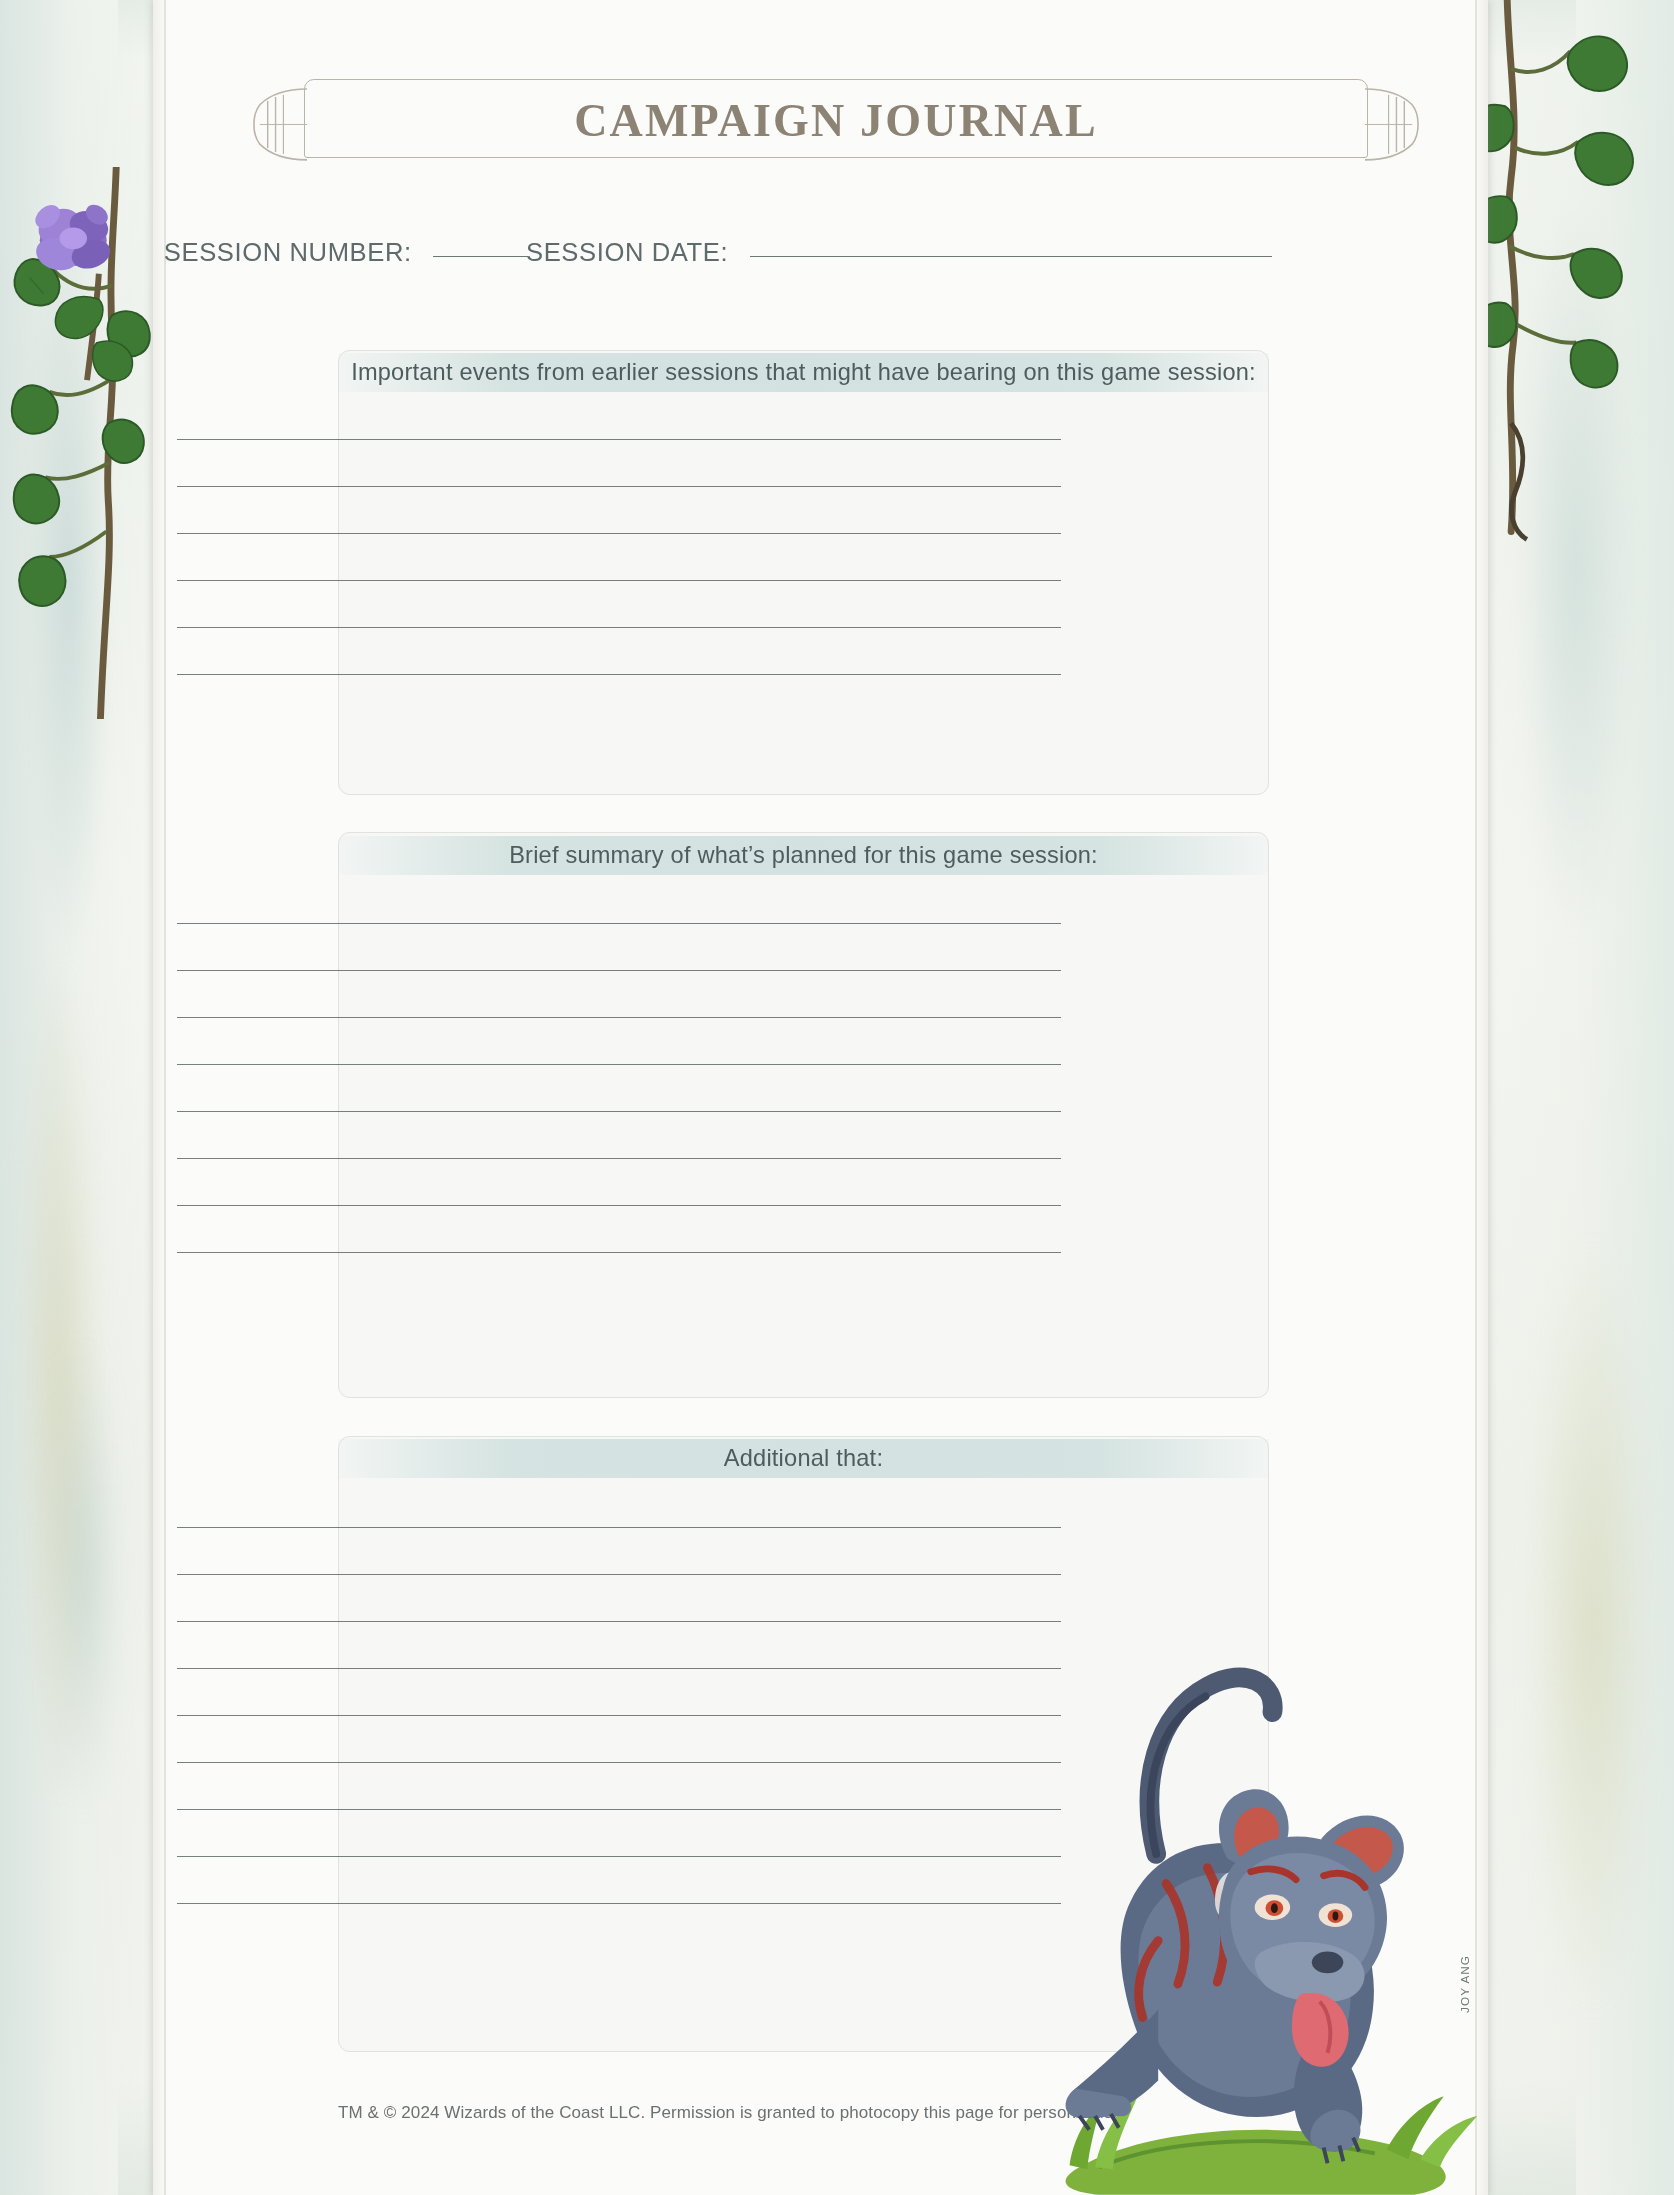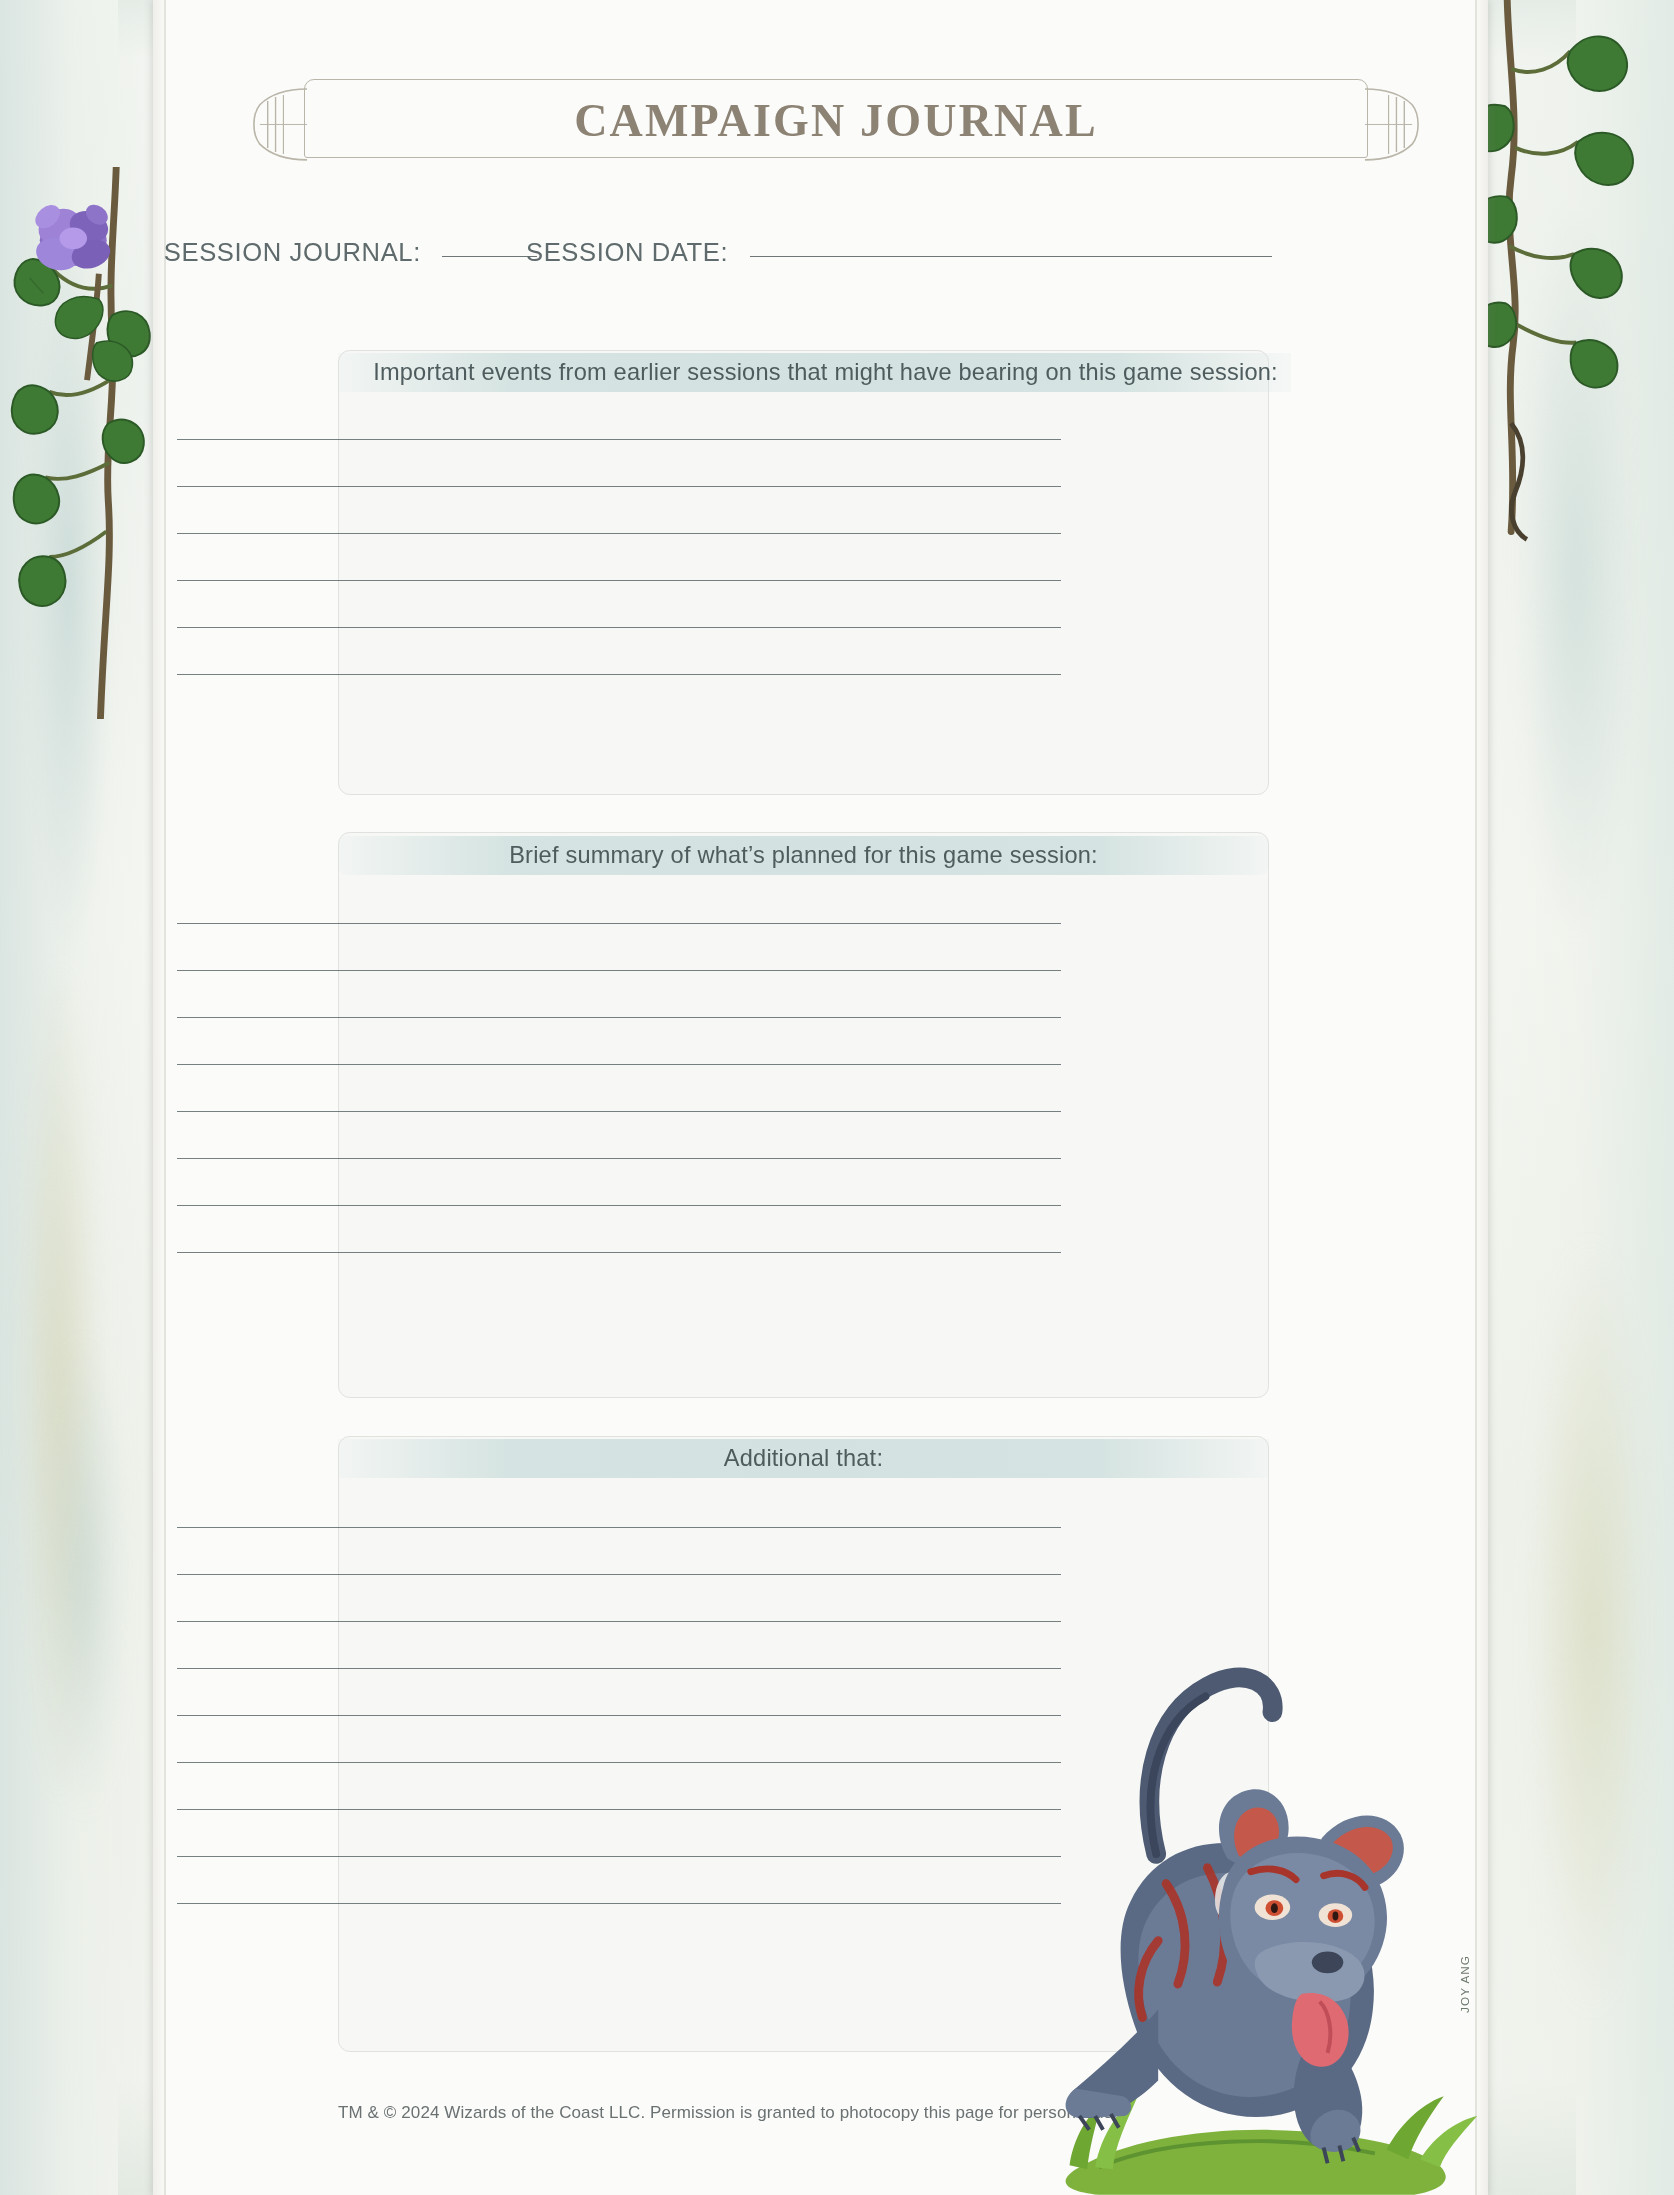--- a/index.html
+++ b/index.html
@@ -332,30 +332,30 @@
           <path d="M42 22 L42 70" stroke="#b9b5a8" stroke-width="1.4"></path>
           <path d="M34 18 L34 74" stroke="#b9b5a8" stroke-width="1.4"></path>
           <path d="M26 16 L26 76" stroke="#b9b5a8" stroke-width="1.2"></path>
           <path d="M2 46 L50 46" stroke="#b9b5a8" stroke-width="1"></path>
         </svg>
       </div>
       <div class="title-text">CAMPAIGN JOURNAL</div>
     </div>
 
     <div class="field-row" style="left:10.8px; top:238px;">
-      <span class="field-label">SESSION JOURNAL:</span>
+      <span class="field-label">SESSION NUMBER:</span>
       <span class="rule" style="width:95px; margin-left:13.8px;"></span>
     </div>
     <div class="field-row" style="left:347px; top:238px;margin-left:26px;">
       <span class="field-label">SESSION DATE:</span>
       <span class="rule" style="width:522px; margin-left:13.8px;"></span>
     </div>
 
     <div class="section" style="top:350px; height:445px;"></div>
-    <div class="section-header" style="top:353px;padding-left:22px;">Important events from earlier sessions that might have bearing on this game session:</div>
+    <div class="section-header" style="top:353px;">Important events from earlier sessions that might have bearing on this game session:</div>
     <div class="lines" style="top:393px;">
       <div class="line-slot">
           <div class="line"></div>
         </div>
       <div class="line-slot">
           <div class="line"></div>
         </div>
       <div class="line-slot">
           <div class="line"></div>
         </div>

